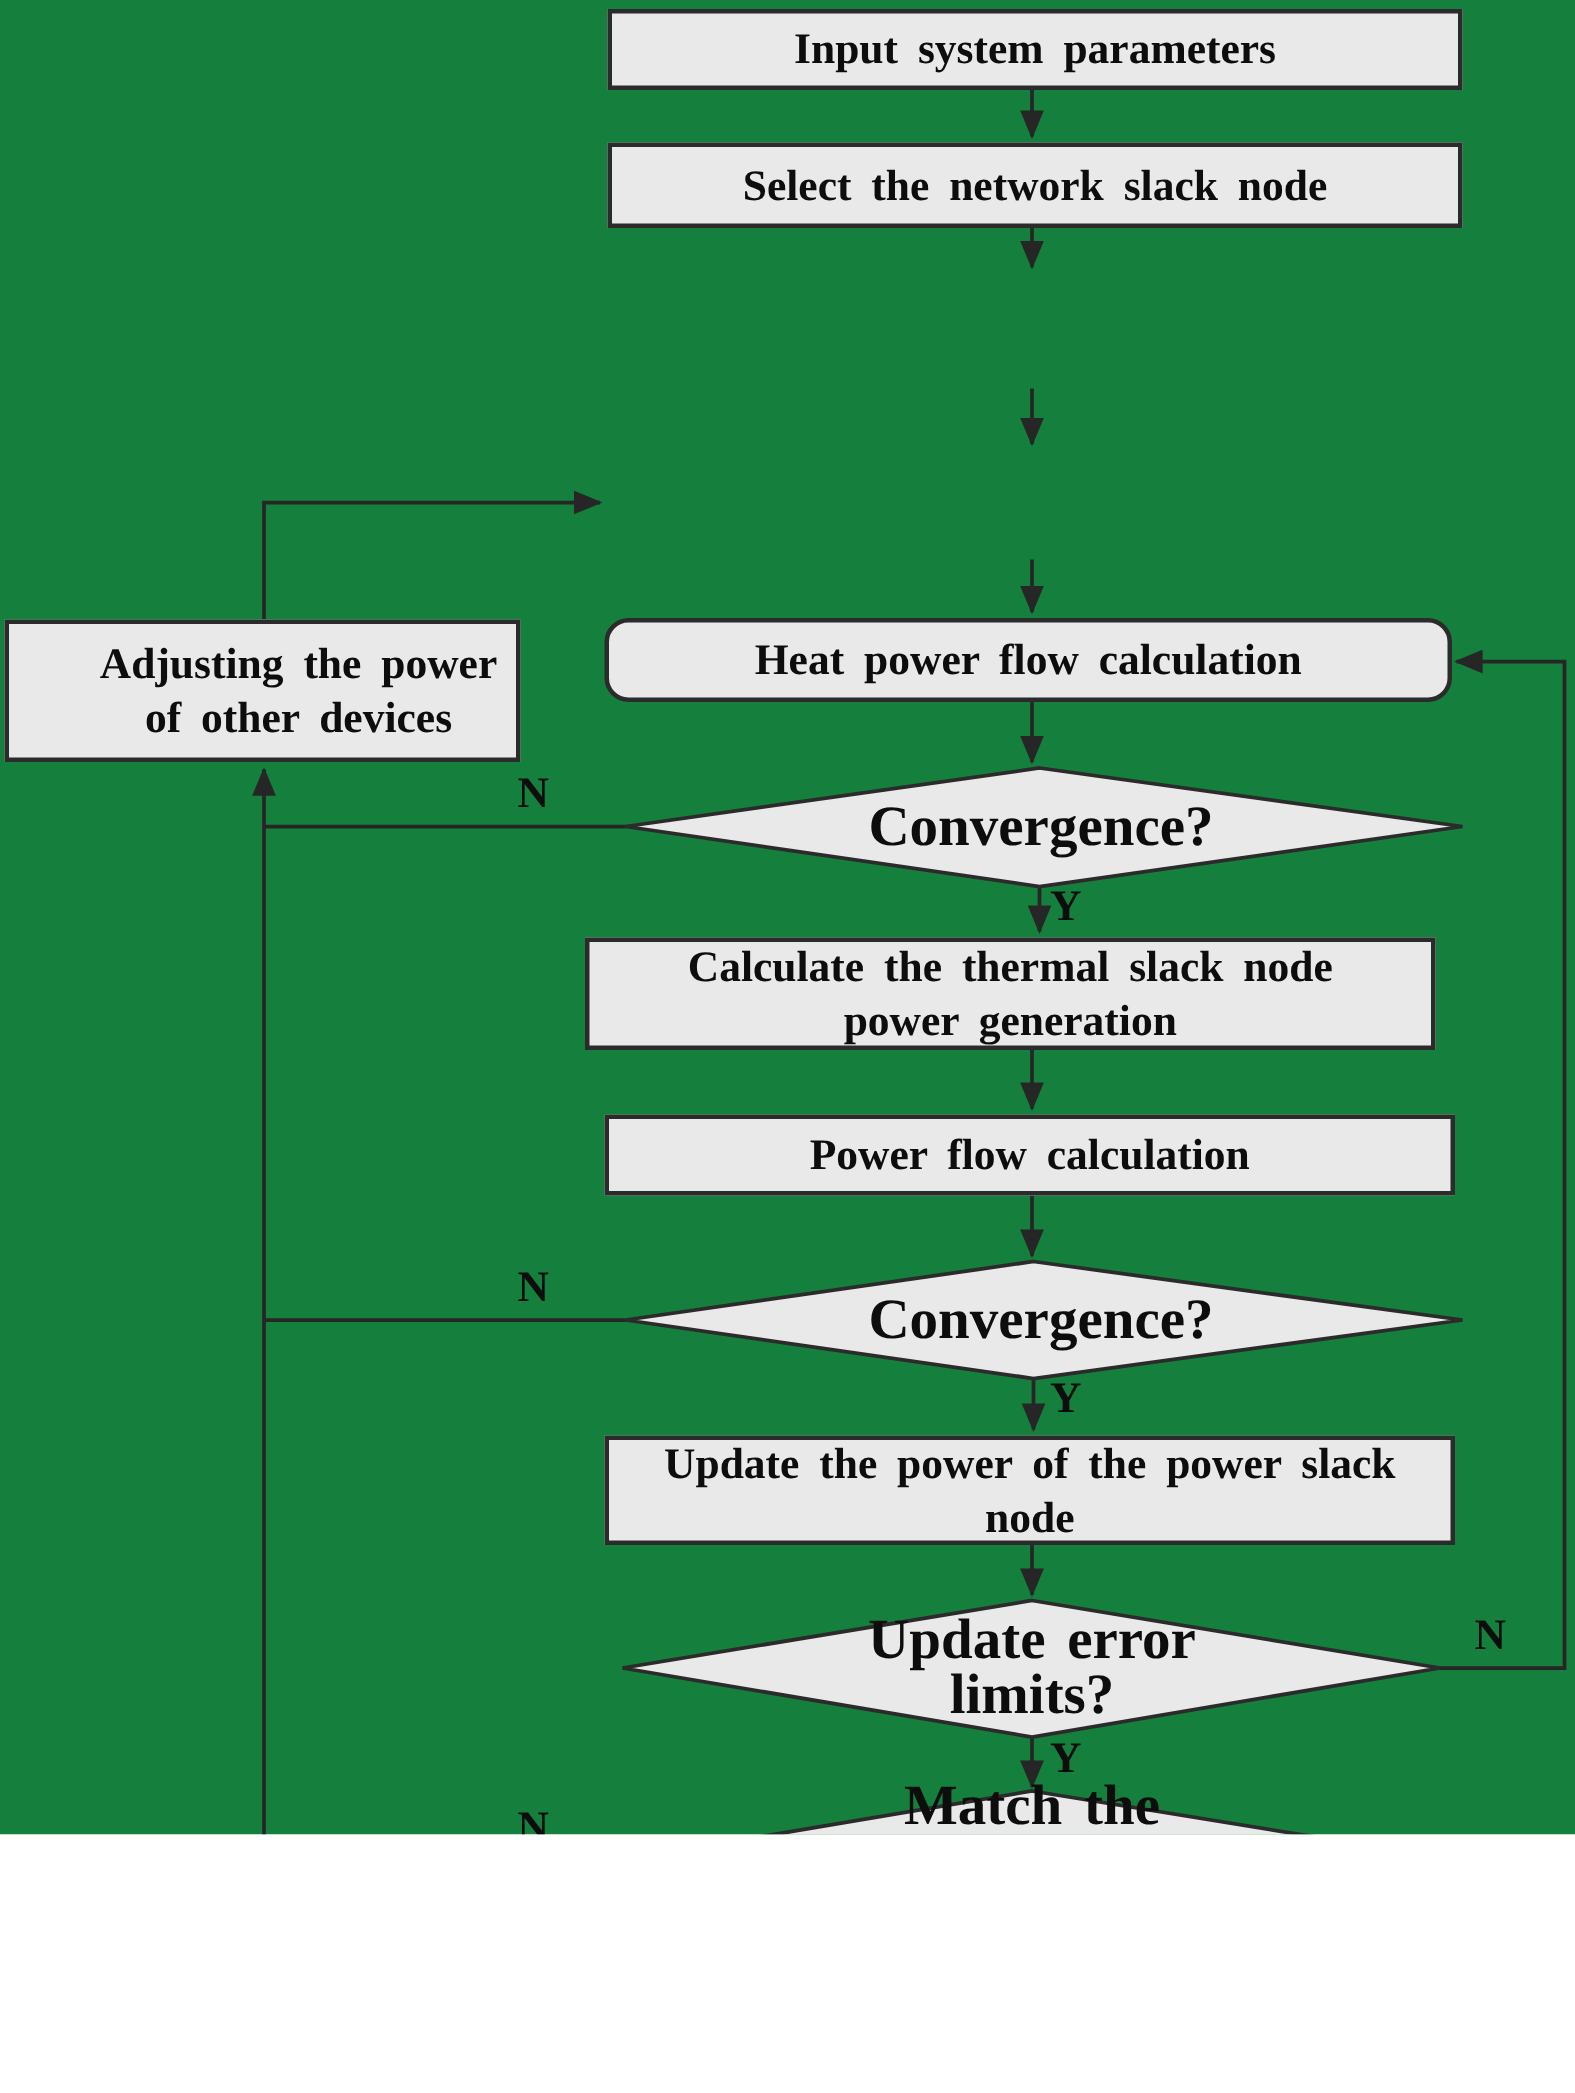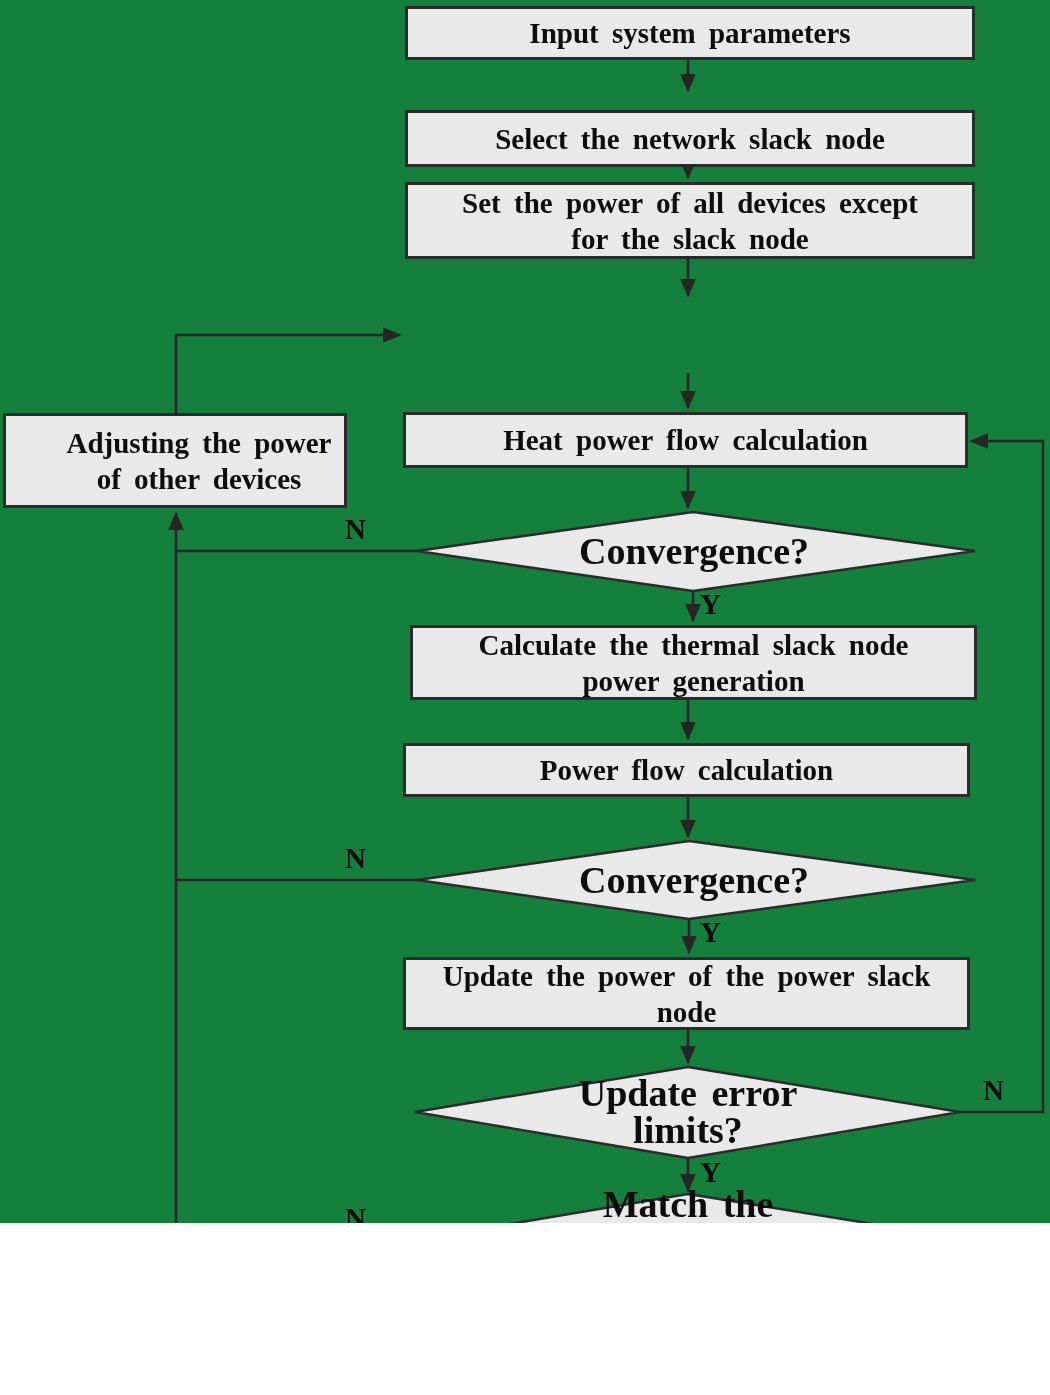--- a/index.html
+++ b/index.html
@@ -81,32 +81,30 @@
     <path class="wire" marker-end="url(#arr)" d="M960,1112 L1043,1112 L1043,441 L971,441"></path>
 
     <polygon class="diamond" points="693,512 975,551 693,591 417,551"></polygon>
     <polygon class="diamond" points="689,841 975,880 689,919 417,880"></polygon>
     <polygon class="diamond" points="688,1067 960,1112 688,1158 415,1112"></polygon>
     <polygon class="diamond" points="688,1194 972,1240 688,1287 415,1240"></polygon>
   </svg>
 
   <div class="node" style="left:405px;top:6px;width:570px;height:54px;">Input system parameters</div>
 
-  <div class="node" style="left:405px;top:95px;width:570px;height:57px;margin-top:15px;">Select the network slack node</div>
-
-  <div class="node" style="left:405px;top:182px;width:570px;height:77px;">Set the power of all devices except
-for the slack node</div>
+  <div class="node" style="left:405px;top:95px;width:570px;height:57px;">Select the network slack node</div>
 
 
-  <div class="node" style="left:403px;top:412px;width:565px;height:56px;">Heat power flow calculation</div>
+
+  <div class="node" style="left:403px;top:412px;width:565px;height:56px;border-radius:16px;">Heat power flow calculation</div>
 
   <div class="node" style="left:3px;top:413px;width:344px;height:95px;padding-left:48px;">Adjusting the power
 of other devices</div>
 
-  <div class="node" style="left:410px;top:625px;width:567px;height:75px;">Calculate the thermal slack node
+  <div class="node" style="left:390px;top:625px;width:567px;height:75px;">Calculate the thermal slack node
 power generation</div>
 
   <div class="node" style="left:403px;top:743px;width:567px;height:54px;">Power flow calculation</div>
 
   <div class="node" style="left:403px;top:957px;width:567px;height:73px;">Update the power of the power slack
 node</div>
 
   <div class="node" style="left:408px;top:1331px;width:570px;height:55px;">Meets Results</div>
 
   <div class="dtext" style="left:494px;top:533px;width:400px;height:36px;">Convergence?</div>

